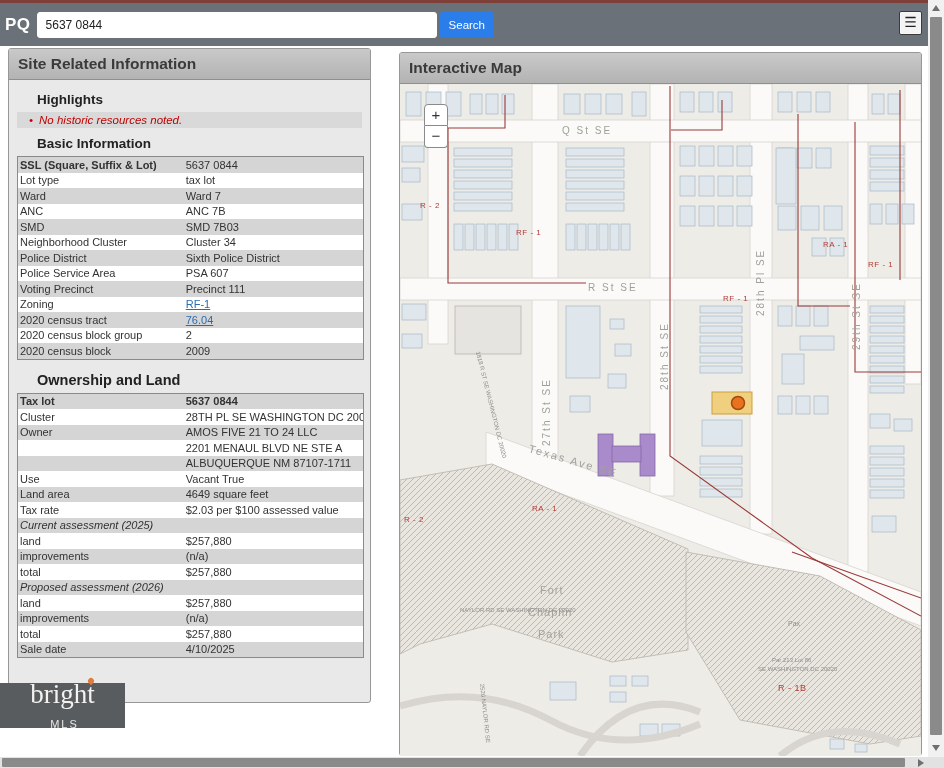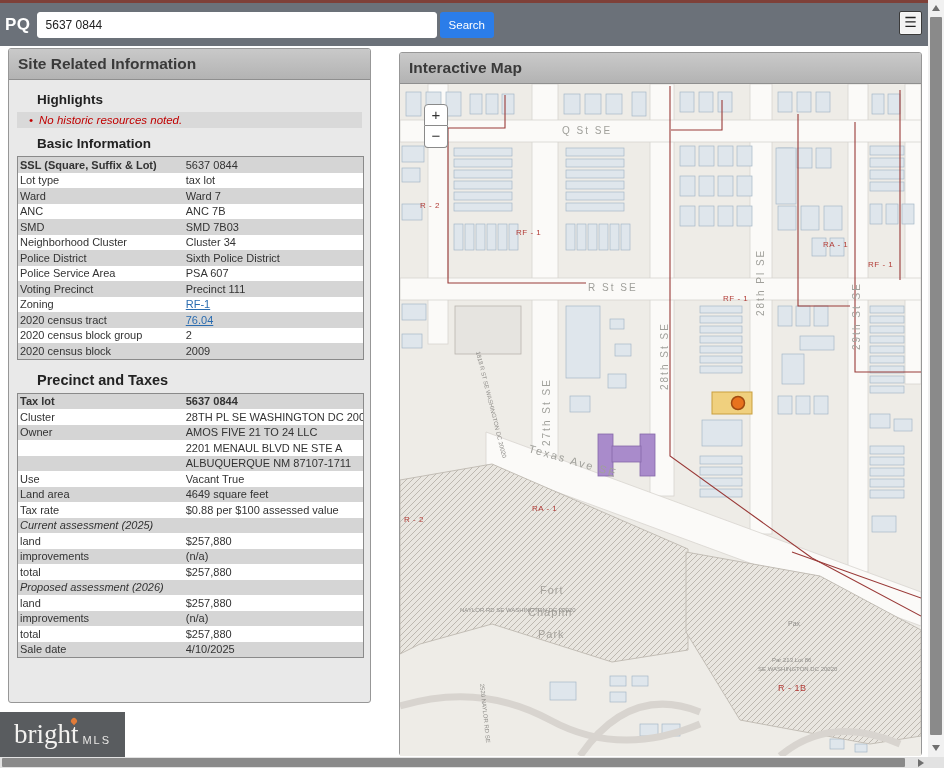--- a/index.html
+++ b/index.html
@@ -52,22 +52,22 @@
   .zoom-out{border-radius:0 0 4px 4px;border-top:none;}
   .bld rect{fill:#dfe6ec;stroke:#a6b8c8;stroke-width:.7;}
   .street{fill:#fbfaf8;stroke:#d8d4cf;stroke-width:.8;}
   .park{fill:#e9e6e0;stroke:#c3beb6;stroke-width:1;}
   .redline{fill:none;stroke:#9a3a38;stroke-width:1.1;}
   .zlabel{font-size:8px;fill:#b23b36;font-family:"Liberation Sans",sans-serif;letter-spacing:.5px;}
   .slabel{font-size:10px;fill:#a0a09b;font-family:"Liberation Sans",sans-serif;letter-spacing:2px;}
   .plabel{font-size:6px;fill:#8f8d89;font-family:"Liberation Sans",sans-serif;}
   .parklabel{font-size:11px;fill:#a5a29c;font-family:"Liberation Sans",sans-serif;letter-spacing:1px;}
   
-  .brand-box{position:absolute;left:0;top:712px;width:125px;height:45px;background:#595c5f;z-index:6;
-             display:flex;align-items:center;justify-content:center;}
+  .brand-box{position:absolute;left:0;top:683px;width:125px;height:45px;background:#595c5f;z-index:6;
+             display:flex;align-items:center;justify-content:center;flex-direction:column;}
   .brand{font-family:"Liberation Serif",serif;font-size:27px;color:#f3f2f0;position:relative;line-height:1;}
   .brand::after{content:"";position:absolute;right:1px;top:-3px;width:6px;height:6px;background:#e07b39;
                 border-radius:50% 50% 50% 0;transform:rotate(-45deg);}
   .brand-mls{font-size:11px;color:#e8e7e5;letter-spacing:2px;margin:10px 0 0 4px;font-family:"Liberation Sans",sans-serif;}
   
   .vsb{position:absolute;right:0;top:0;width:16px;height:757px;background:#f1f1f1;z-index:5;}
   .vsb .thumb{position:absolute;left:2px;top:17px;width:12px;height:718px;background:#8a8a8a;border-radius:1px;}
   .hsb{position:absolute;left:0;top:757px;width:944px;height:11px;background:#e2e2e2;z-index:5;}
   .hsb .thumb{position:absolute;left:2px;top:1px;width:903px;height:9px;background:#8a8a8a;border-radius:1px;}
   .arr{position:absolute;width:0;height:0;}
@@ -143,21 +143,21 @@
             <td class="lc i0">2020 census block group</td>
             <td class="vc">2</td>
           </tr>
           <tr class="rg">
             <td class="lc i0">2020 census block</td>
             <td class="vc">2009</td>
           </tr>
         </tbody>
     </table>
 
-    <h3 class="sec" style="font-size:14.5px;margin-top:12px;">Precinct and Taxes</h3>
+    <h3 class="sec" style="font-size:14.5px;margin-top:12px;">Ownership and Land</h3>
     <table class="kv">
       <tbody>
           <tr class="rg">
             <td class="lc i0 b">Tax lot</td>
             <td class="vc b">5637 0844</td>
           </tr>
           <tr class="rw">
             <td class="lc i1">Cluster</td>
             <td class="vc">28TH PL SE WASHINGTON DC 20020</td>
           </tr>
@@ -176,21 +176,21 @@
           <tr class="rw">
             <td class="lc i1">Use</td>
             <td class="vc">Vacant True</td>
           </tr>
           <tr class="rg">
             <td class="lc i1">Land area</td>
             <td class="vc">4649 square feet</td>
           </tr>
           <tr class="rw">
             <td class="lc i1">Tax rate</td>
-            <td class="vc">$0.88 per $100 assessed value</td>
+            <td class="vc">$2.03 per $100 assessed value</td>
           </tr>
           <tr class="rg it">
             <td class="lc i1">Current assessment (2025)</td>
             <td class="vc"></td>
           </tr>
           <tr class="rw">
             <td class="lc i2">land</td>
             <td class="vc">$257,880</td>
           </tr>
           <tr class="rg">

